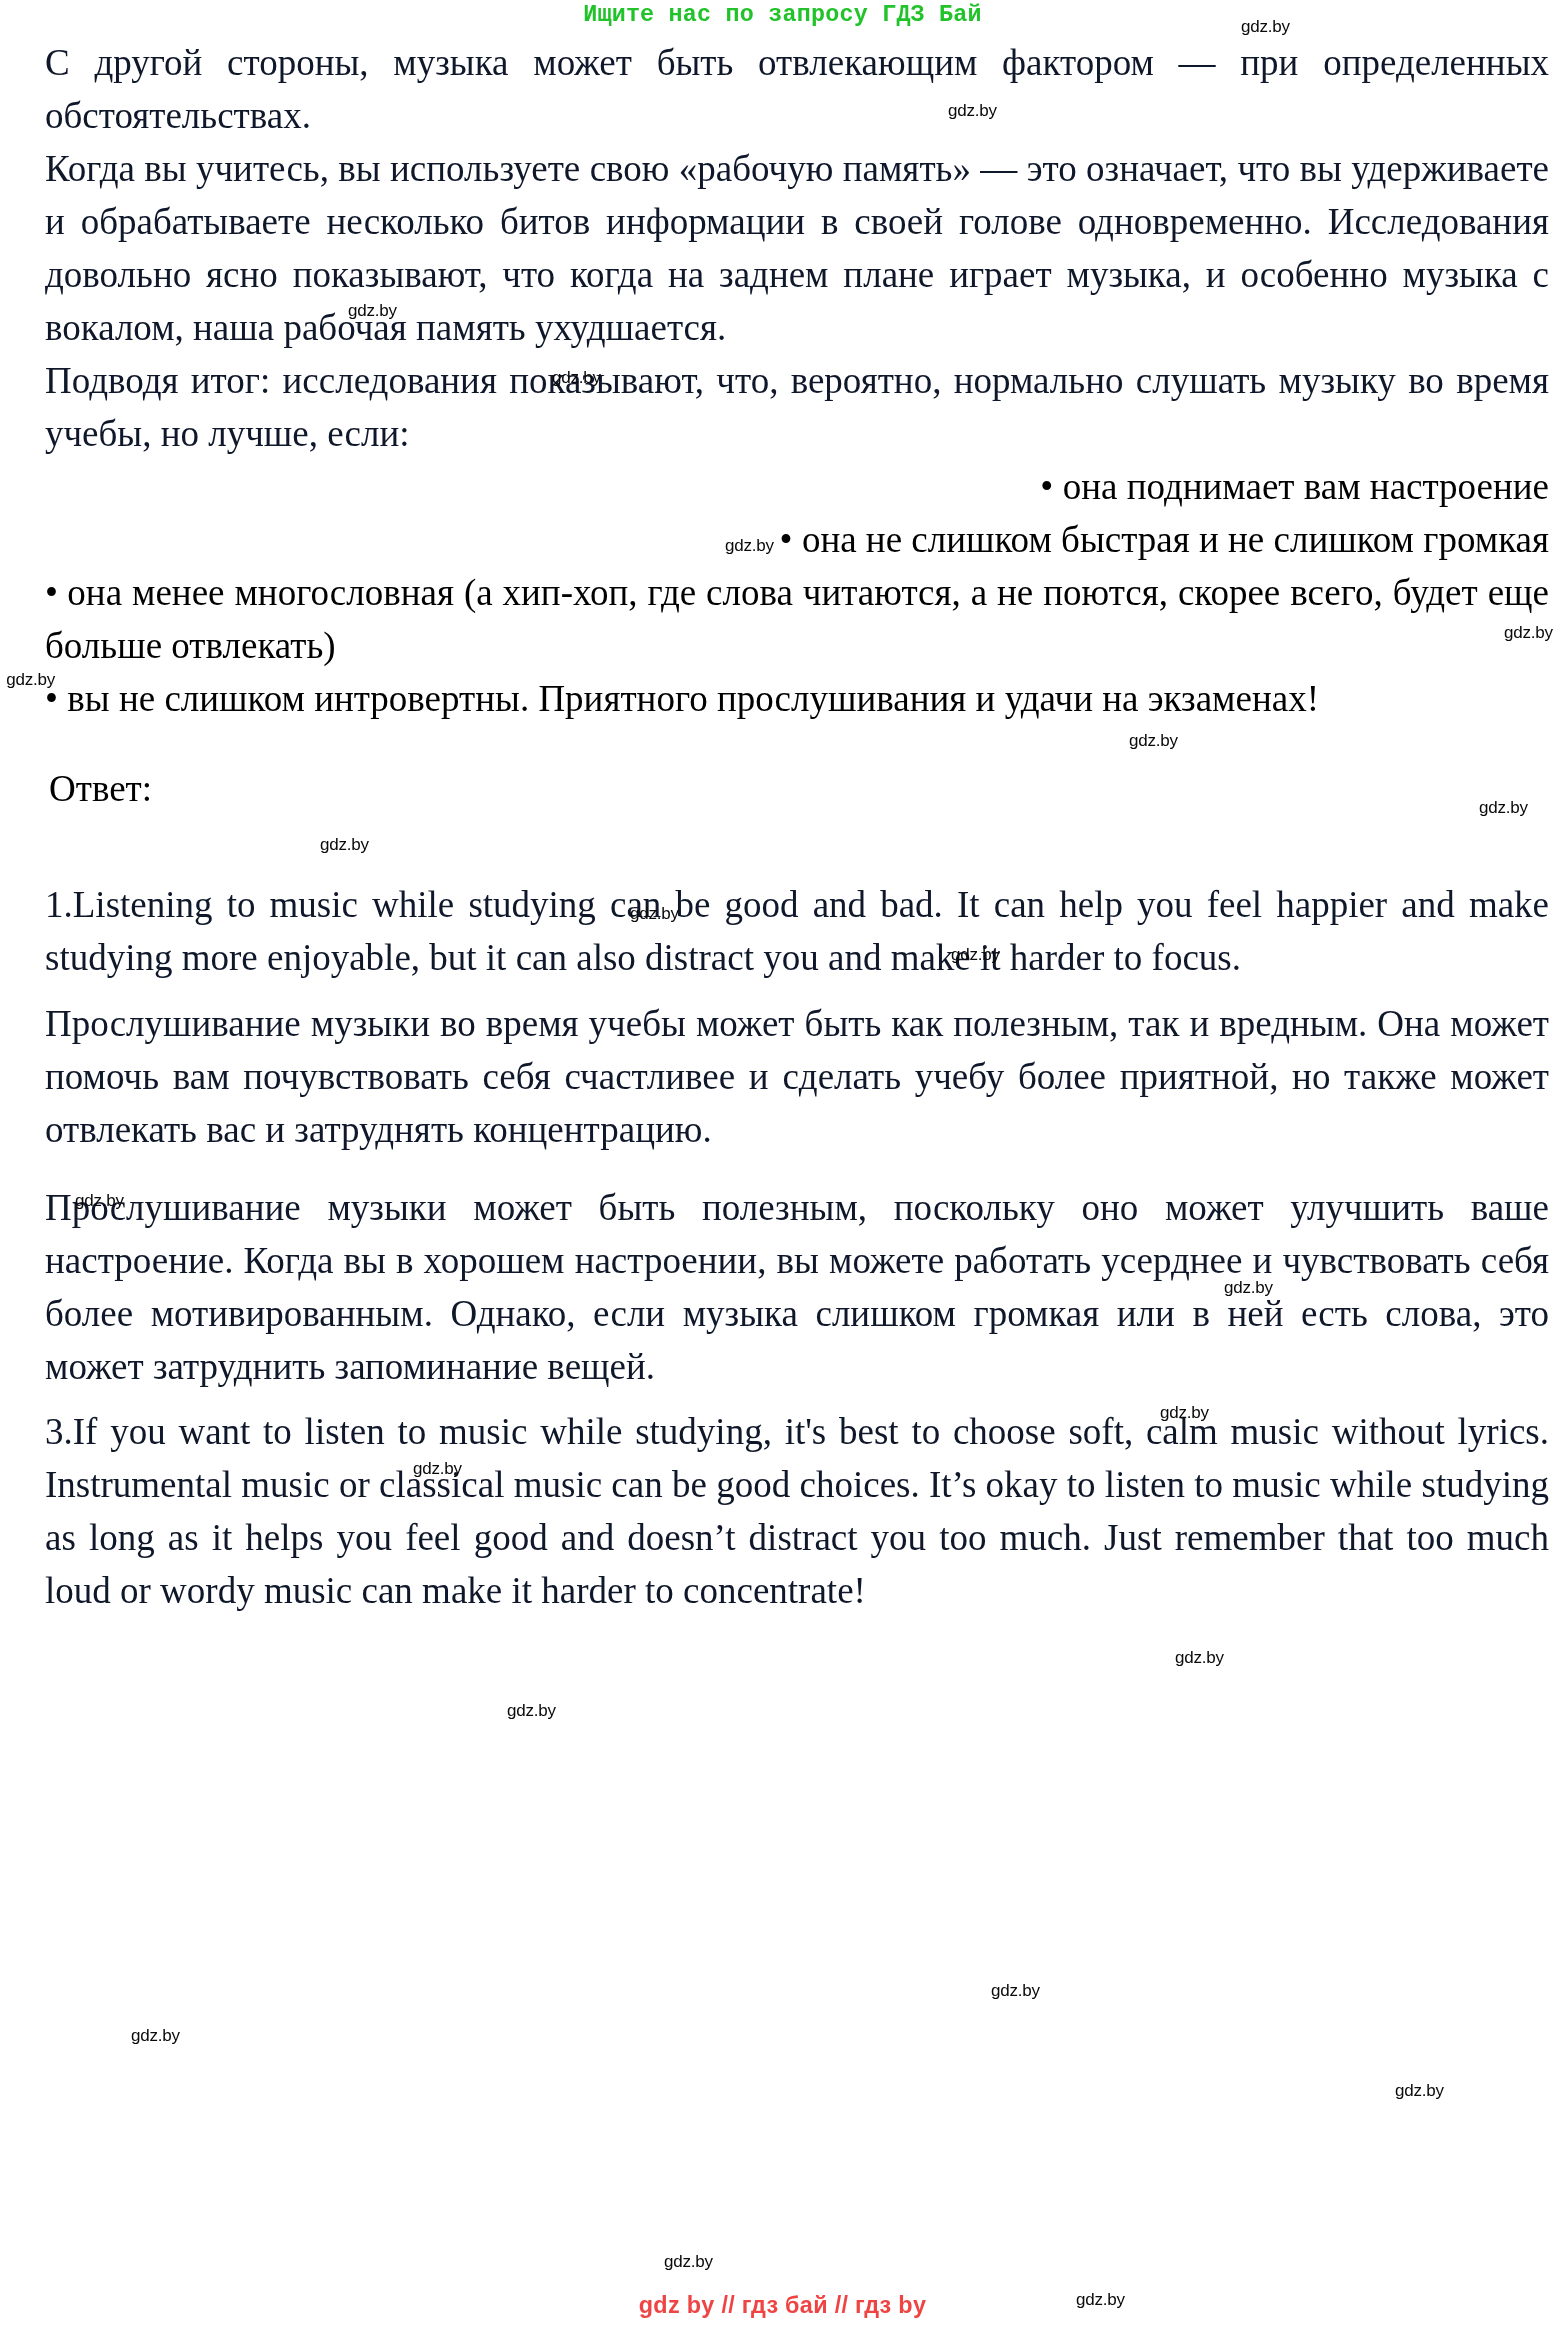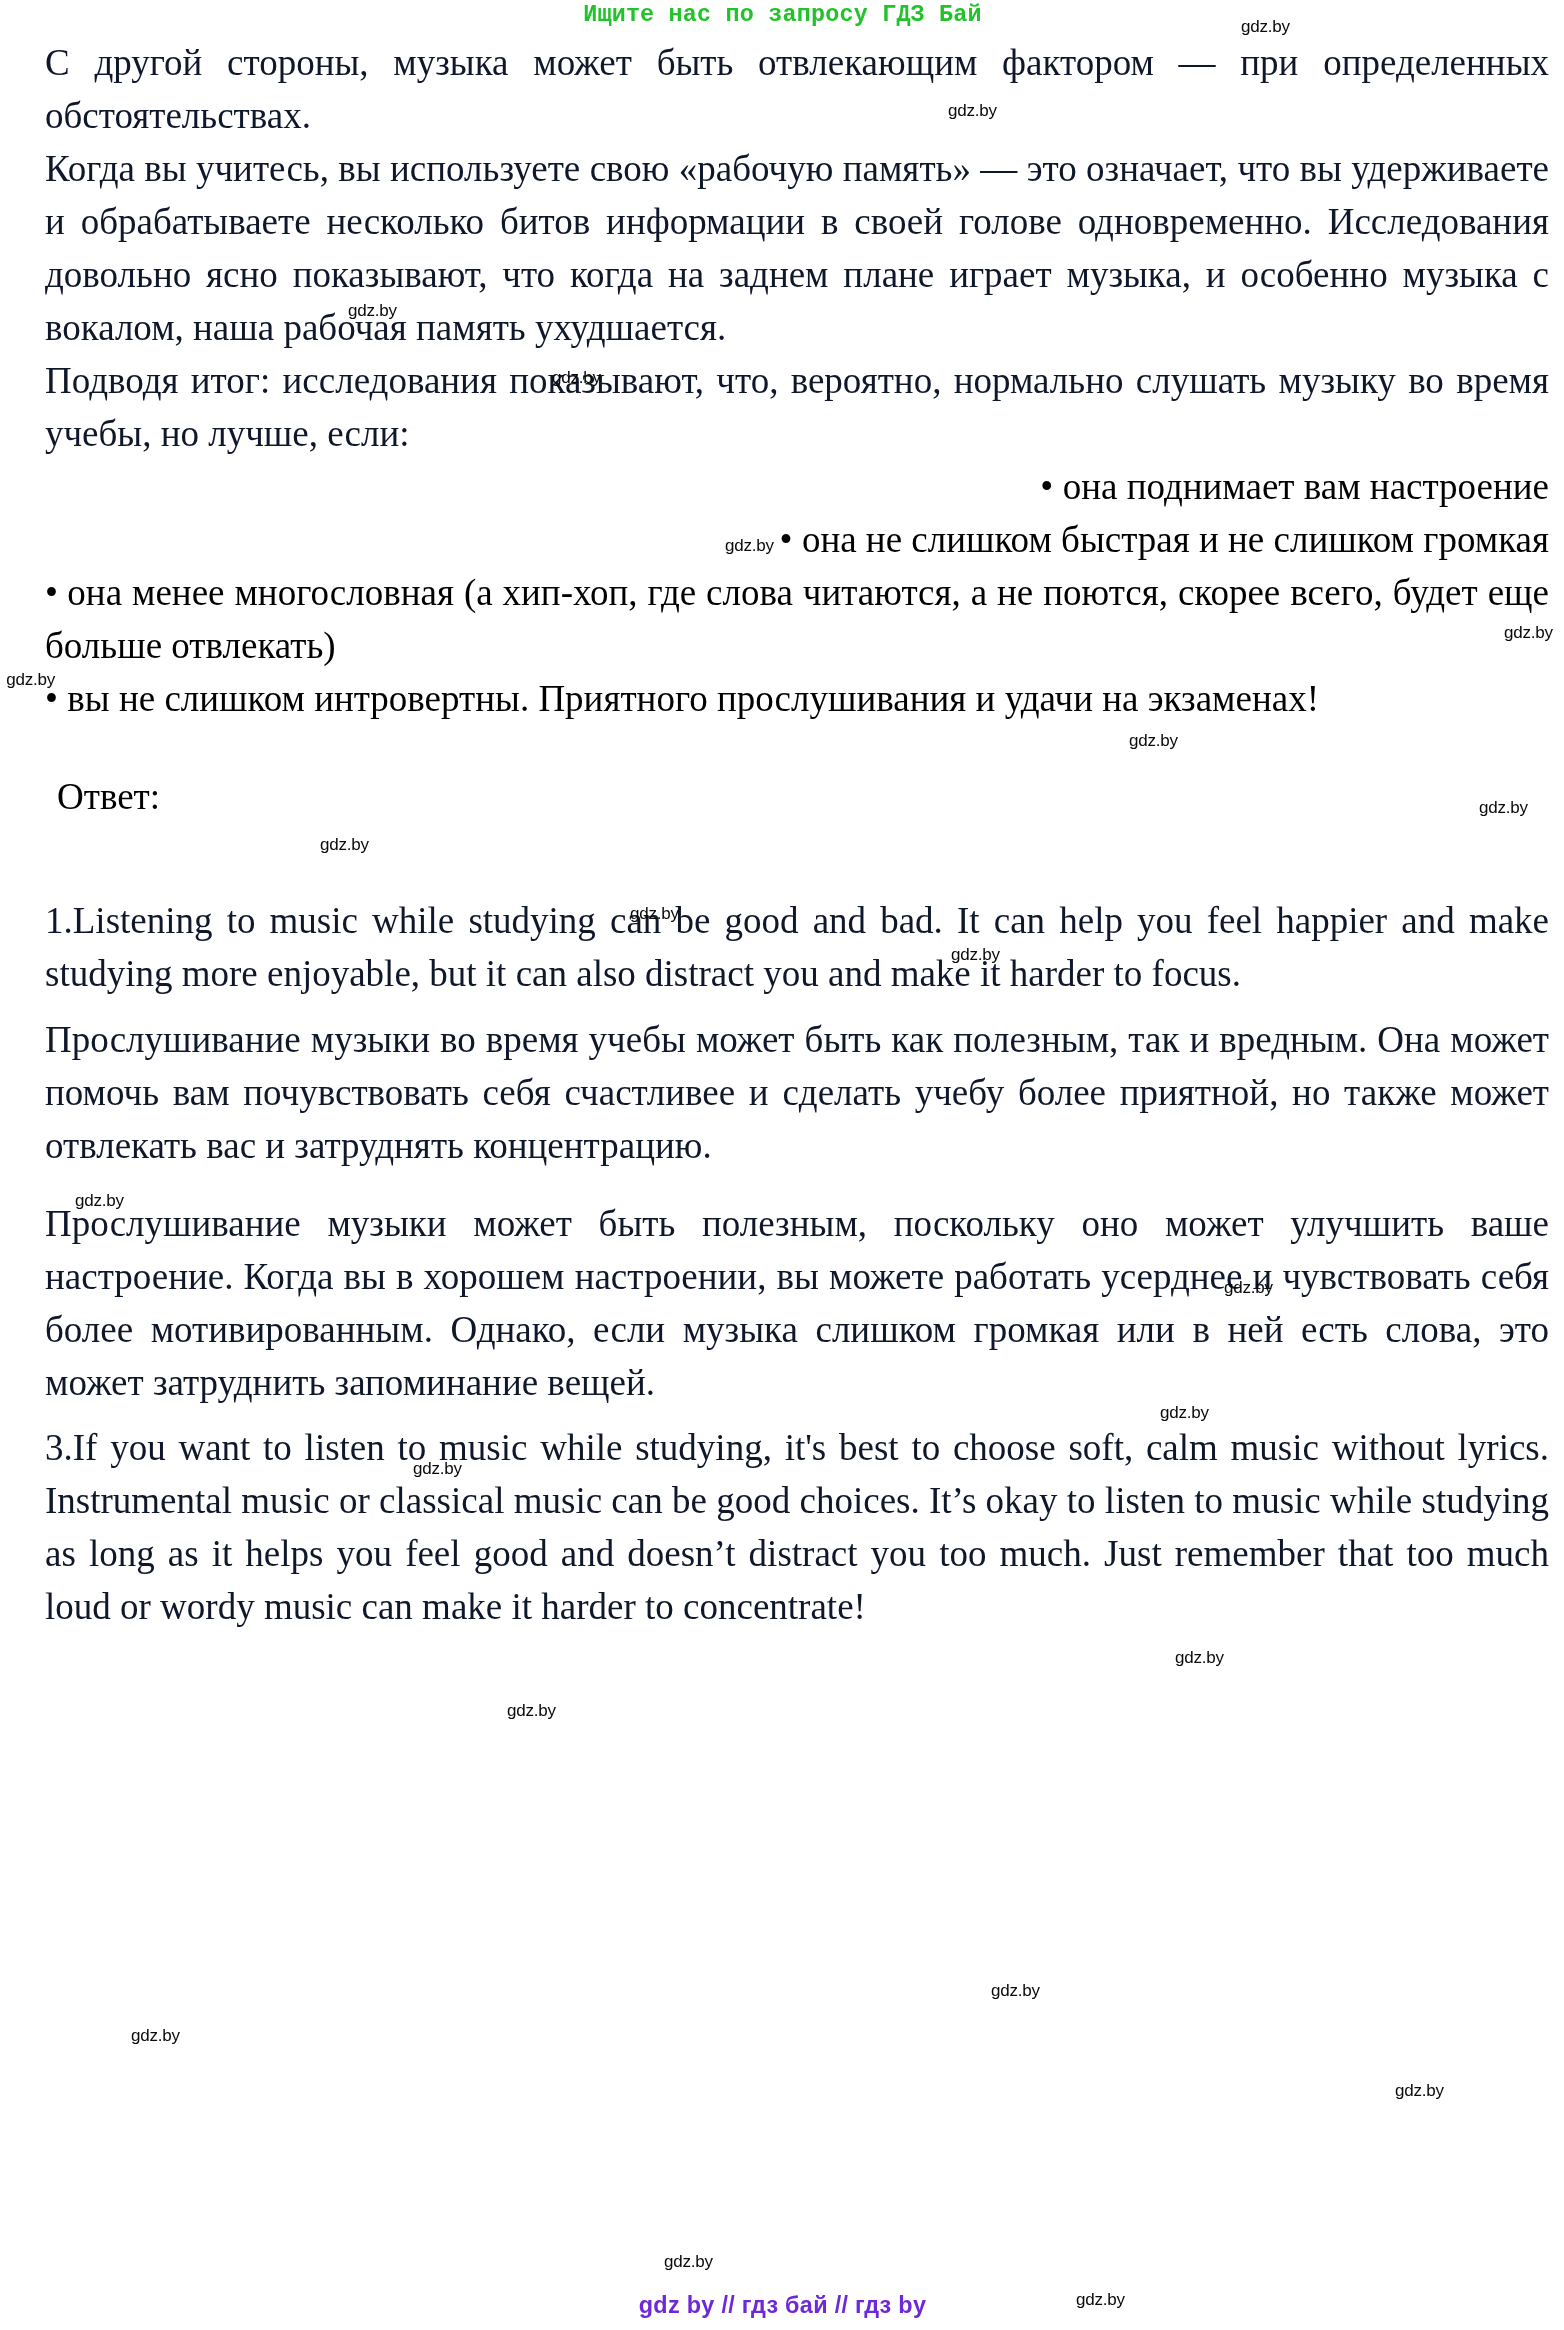--- a/index.html
+++ b/index.html
@@ -35,21 +35,21 @@
   }
   .promo-bottom {
     position: absolute;
     bottom: 11px;
     left: 0;
     width: 100%;
     text-align: center;
     font-family: "Liberation Sans", "DejaVu Sans", sans-serif;
     font-weight: bold;
     font-size: 23.4px;
-    color: #6d28d9;
+    color: #ef4444;
     letter-spacing: 0.3px;
     white-space: nowrap;
   }
 
   
   .doc {
     position: absolute;
     left: 45px;
     top: 36px;
     width: 1504px;
@@ -72,21 +72,21 @@
     text-align: justify;
     text-justify: inter-word;
     margin: 0;
   }
   .bullet-line.nojust { text-align: right; }
   .bul { margin-right: 9.4px; }
 
   .answer-label {
     font-size: 37px;
     line-height: 53px;
-    margin: 12px;
+    margin: 4px;
   }
 
   
   .wm {
     position: absolute;
     font-family: "Liberation Sans", "DejaVu Sans", sans-serif;
     font-size: 17px;
     font-weight: normal;
     color: #0a0a0a;
     white-space: nowrap;

